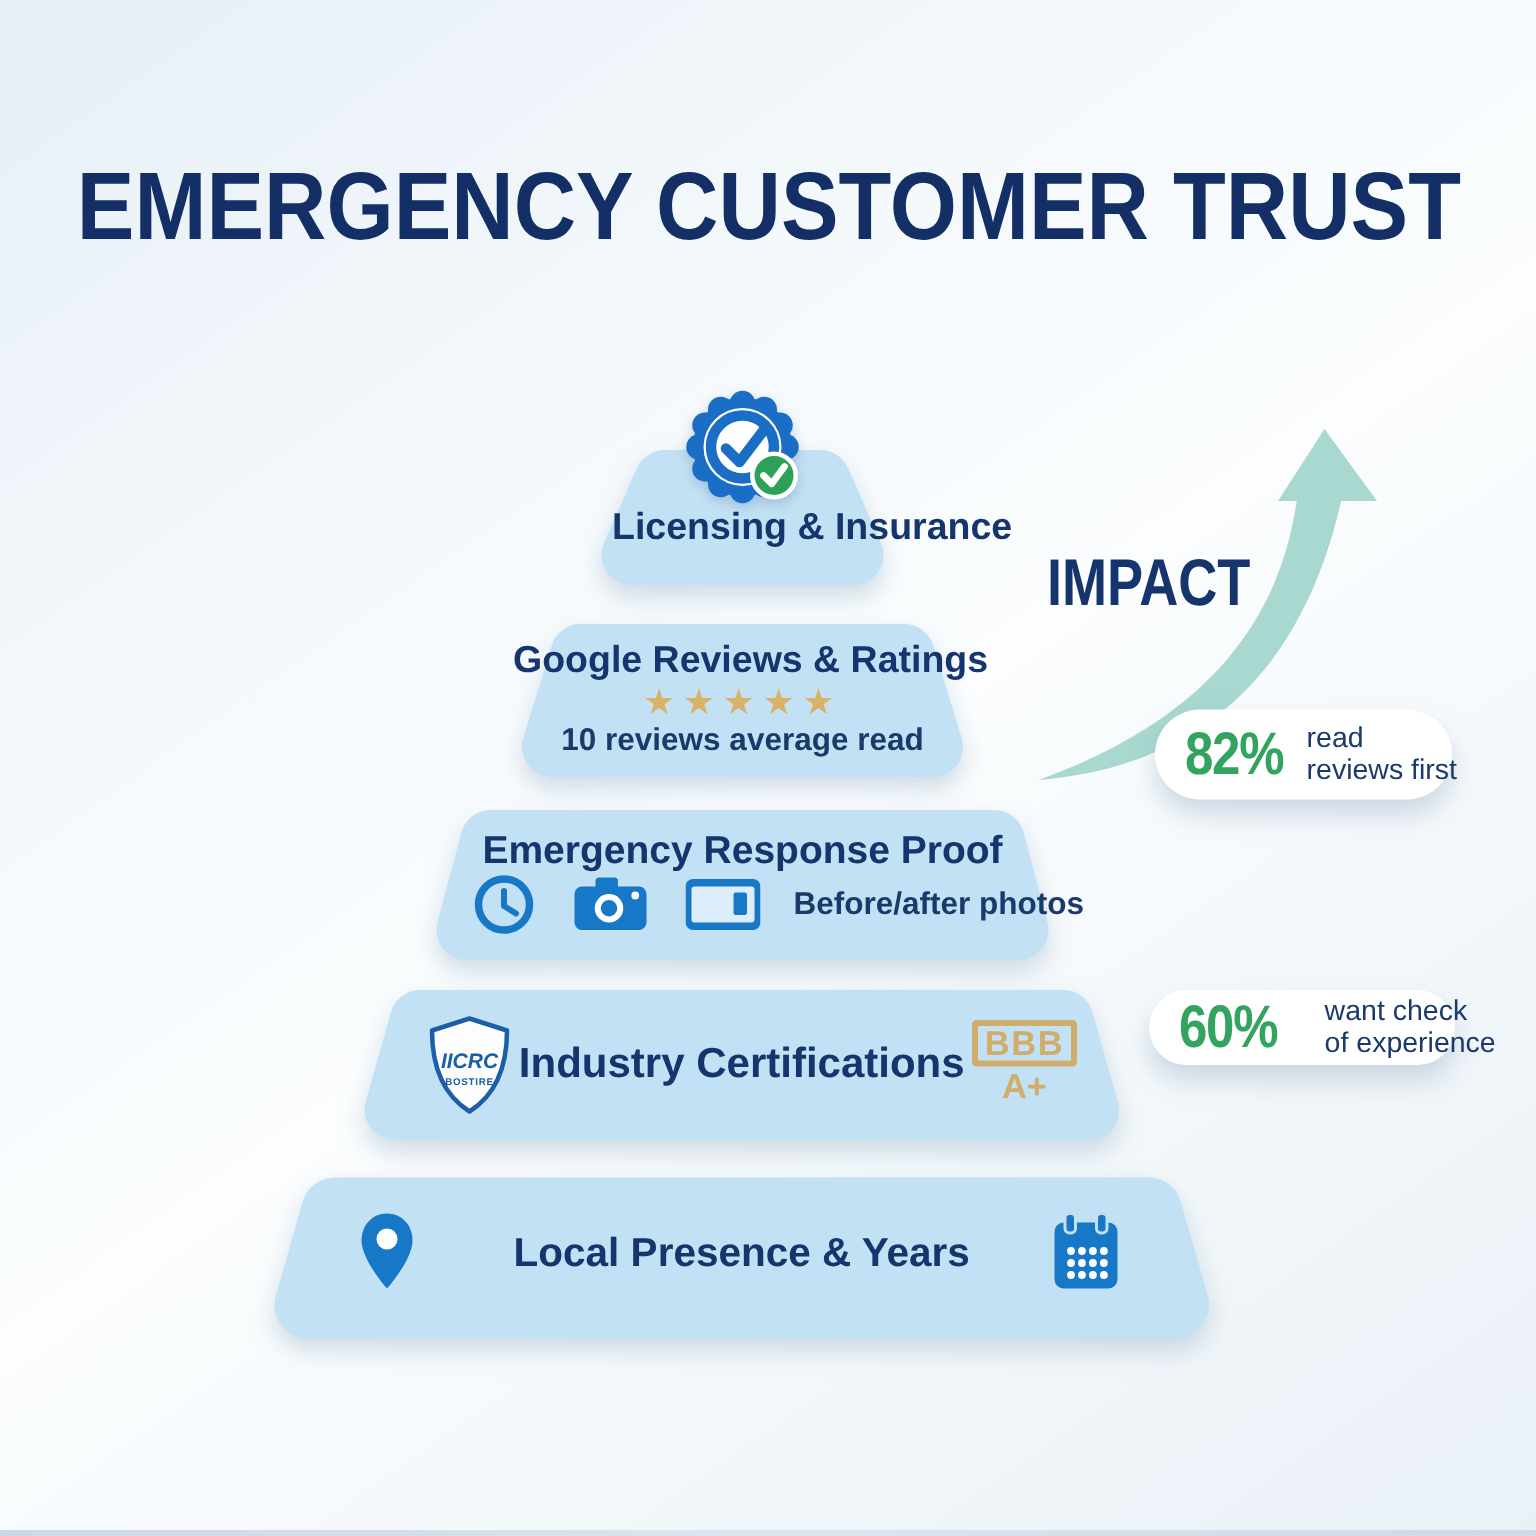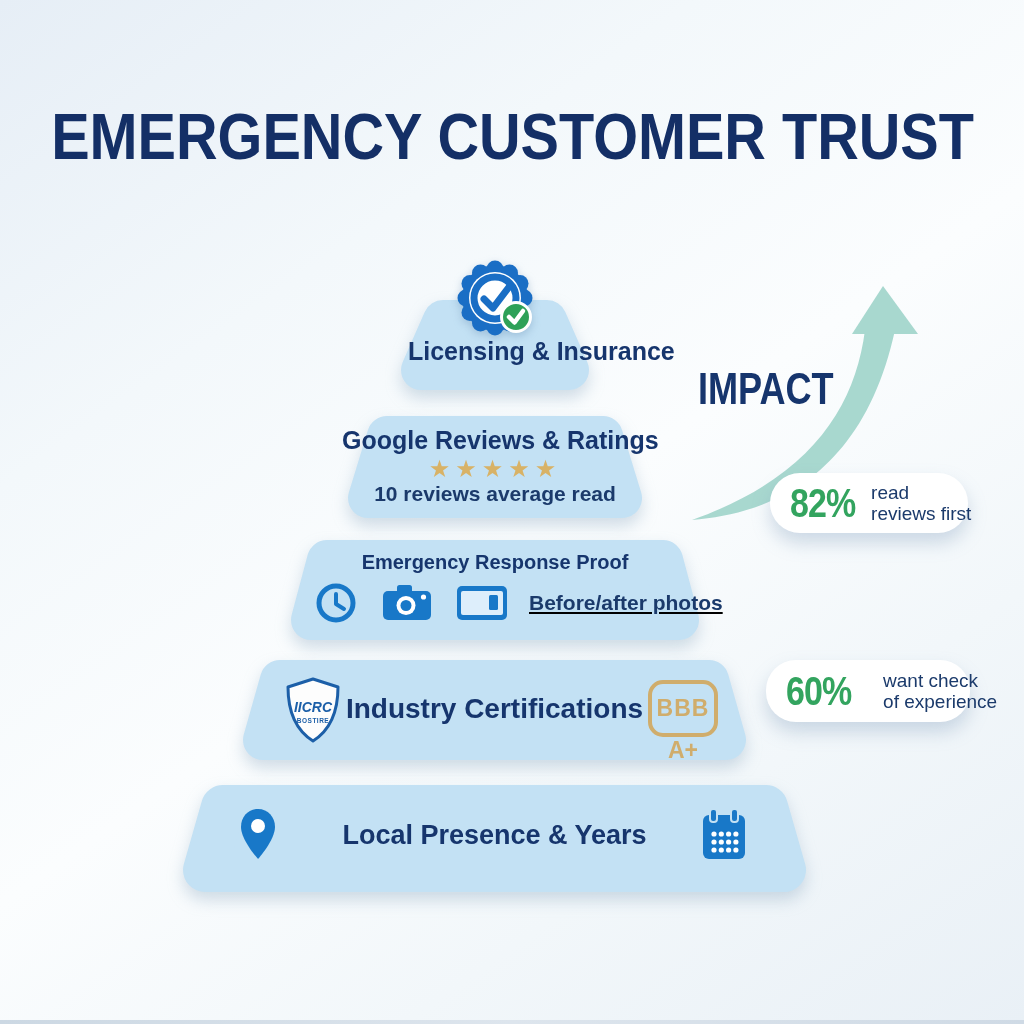--- a/index.html
+++ b/index.html
@@ -20,48 +20,48 @@
   .trap polygon{fill:#c3e1f4;stroke:#c3e1f4;stroke-linejoin:round;}
   .l1{left:395px;top:300px;width:200px;height:90px;}
   .l2{left:342px;top:415px;width:306px;height:104px;}
   .l3{left:285px;top:540px;width:420px;height:100px;}
   .l4{left:237px;top:660px;width:515px;height:100px;}
   .l5{left:177px;top:785px;width:635px;height:107px;}
   .lvl-title{position:absolute;left:0;width:100%;text-align:center;font-weight:700;
     color:#16356d;white-space:nowrap;}
   .l1 .lvl-title{top:37px;font-size:25px;margin-left:13px;}
   .l2 .lvl-title{top:11px;font-size:25px;}
-  .l3 .lvl-title{top:11px;font-size:20px;}
+  .l3 .lvl-title{top:11px;font-size:26px;}
   .l4 .lvl-title{top:33px;font-size:28px;}
   .l5 .lvl-title{top:35px;font-size:27px;}
   .badge{position:absolute;left:50%;margin-left:-47px;top:-46px;width:95px;height:95px;
     filter:drop-shadow(0 3px 4px rgba(90,130,170,.35));}
   .stars{position:absolute;top:42px;left:0;width:100%;text-align:center;
     color:#d8b266;font-size:24px;letter-spacing:5px;line-height:1;}
   .l2 .sub{position:absolute;top:67px;left:0;width:100%;text-align:center;
     font-size:21px;font-weight:700;color:#1b3a6b;}
-  .iconrow{position:absolute;top:42px;left:30px;display:flex;align-items:center;gap:24px;text-decoration:underline;}
+  .iconrow{position:absolute;top:42px;left:30px;display:flex;align-items:center;gap:24px;}
   .iconrow .sub{font-size:21px;font-weight:600;color:#1b3a6b;white-space:nowrap;margin-left:-2px;}
   .iicrc{position:absolute;left:46px;top:16px;}
   .bbb-wrap{position:absolute;left:408px;top:20px;width:76px;text-align:center;line-height:1;}
-  .bbb-box{display:inline-block;border:4px solid #d0ad6c;border-radius:15px;padding:13px 5px;
+  .bbb-box{display:inline-block;border:4px solid #d0ad6c;border-radius:3px;padding:0 5px;
     font-size:23px;font-weight:800;color:#d0ad6c;letter-spacing:1px;}
   .bbb-aplus{font-size:23px;font-weight:800;color:#d0ad6c;margin-top:2px;}
   .pin-wrap{position:absolute;left:62px;top:22px;}
   .cal-wrap{position:absolute;left:524px;top:24px;}
   
   .impact{position:absolute;left:698px;top:364px;font-size:44px;font-weight:800;color:#16356d;
     transform:scaleX(.82);transform-origin:left;letter-spacing:0;}
   .arrow{position:absolute;left:680px;top:278px;}
   .pill{position:absolute;background:#ffffff;border-radius:30px;
     box-shadow:0 10px 18px rgba(125,155,185,.35);
     display:flex;align-items:center;gap:12px;padding:0 20px;box-sizing:border-box;}
   .p1{left:770px;top:473px;width:198px;height:60px;}
   .p2{left:766px;top:586px;width:216px;height:54px;}
-  .p3{left:766px;top:660px;width:204px;height:62px;gap:28px;}
+  .p3{left:766px;top:660px;width:204px;height:50px;gap:28px;}
   .pct{font-size:40px;font-weight:800;color:#33a45f;letter-spacing:-1px;
     transform:scaleX(.85);transform-origin:left;}
   .plines{display:flex;flex-direction:column;justify-content:center;
     font-size:19px;font-weight:400;color:#1b3a6b;line-height:1.12;margin-left:-8px;white-space:nowrap;}
   .plines span:empty{display:none;}
 </style>
 </head>
 <body>
 
 <div class="canvas">

